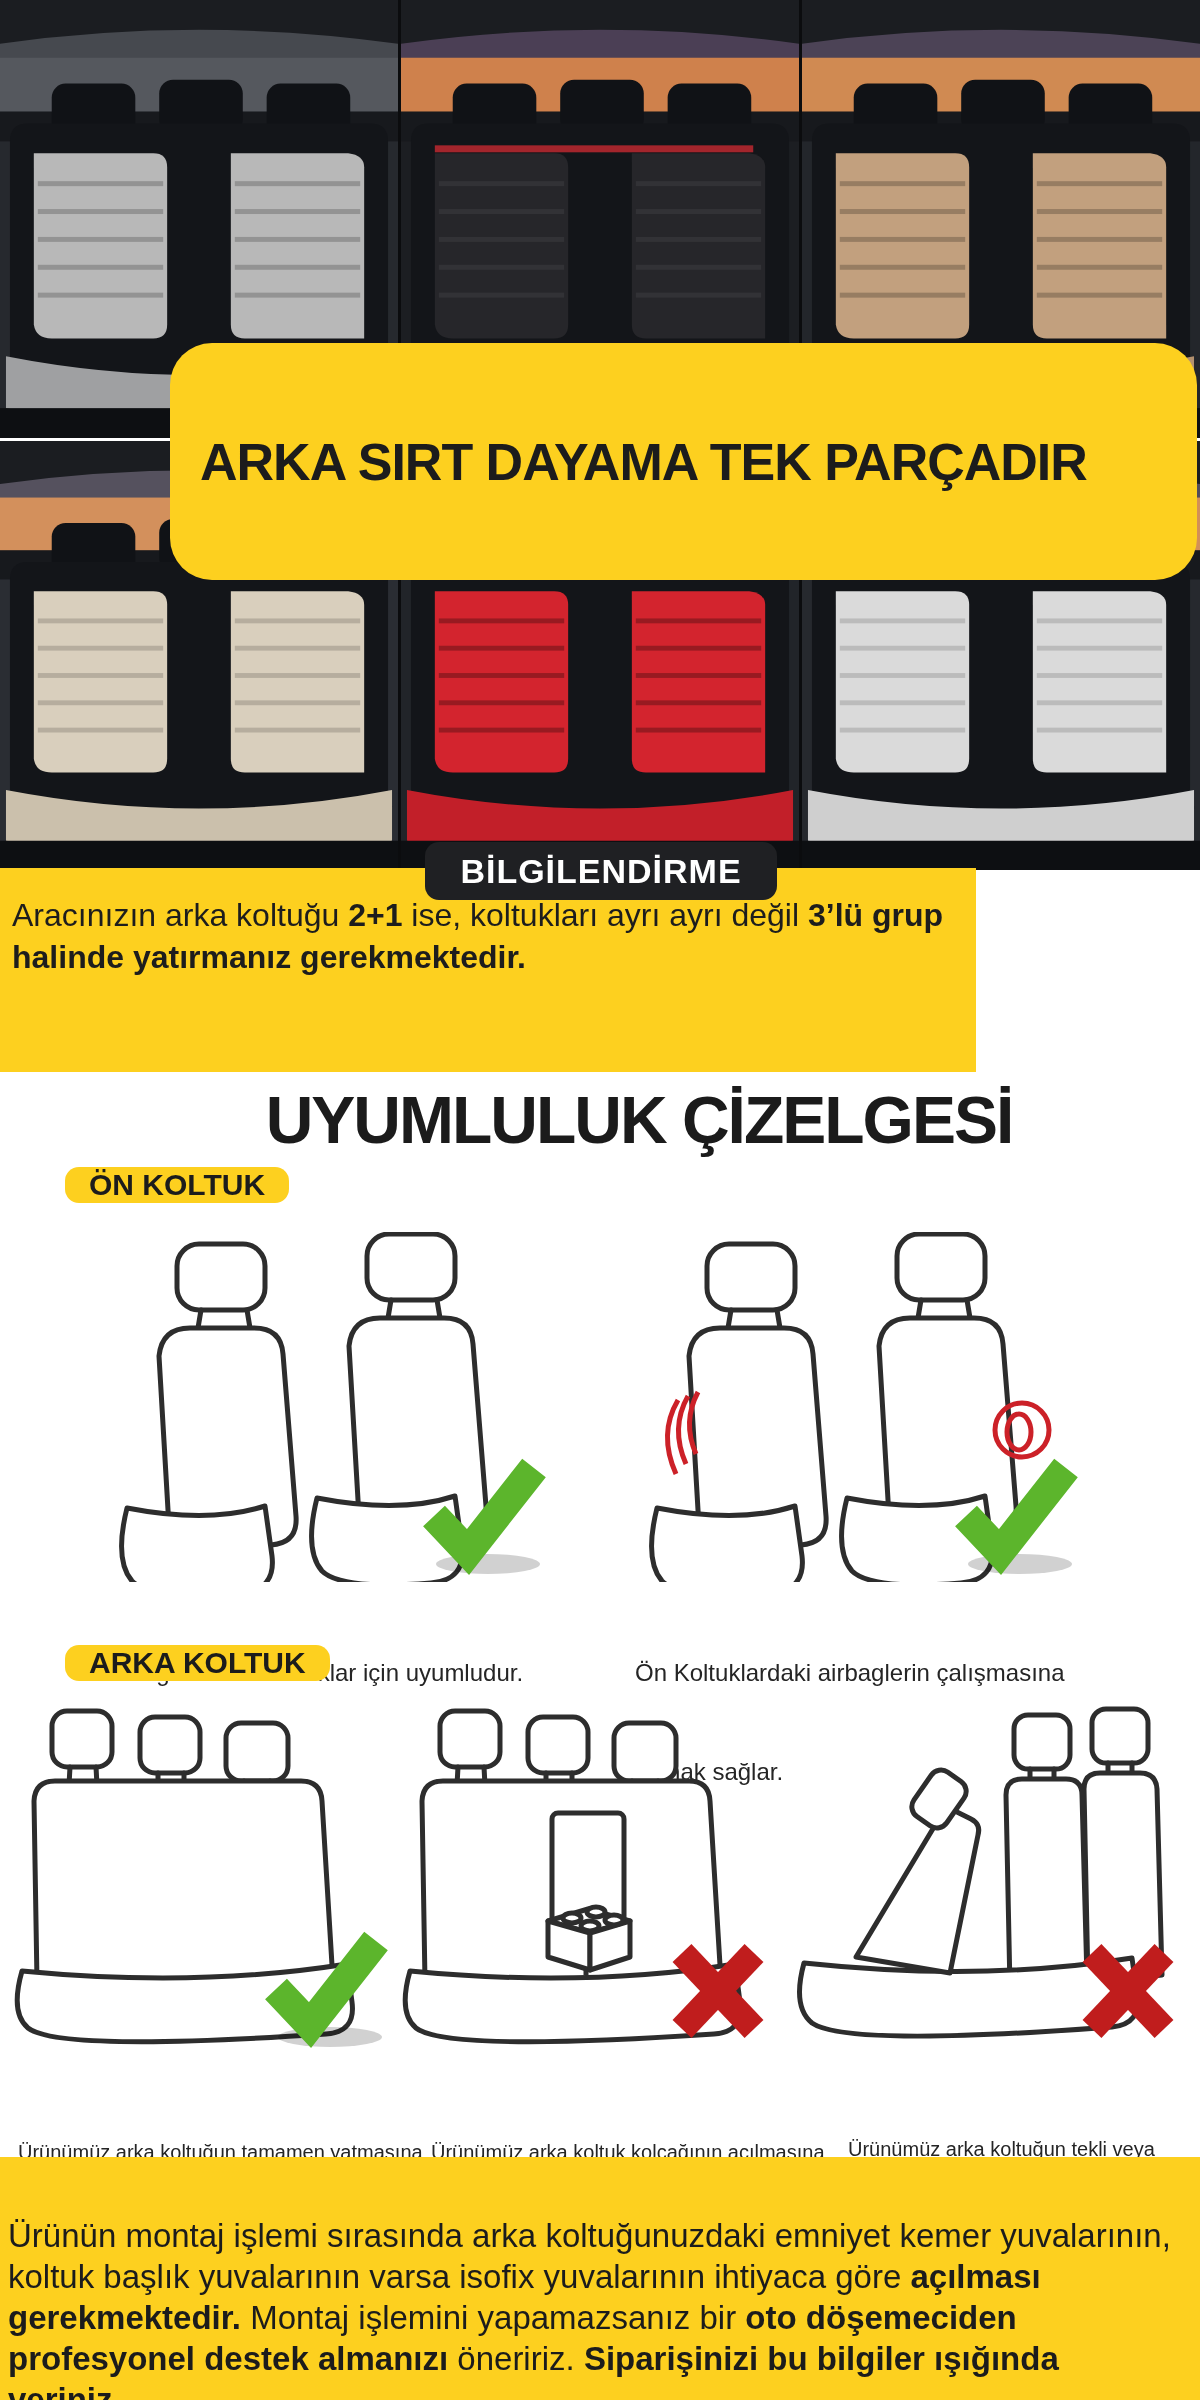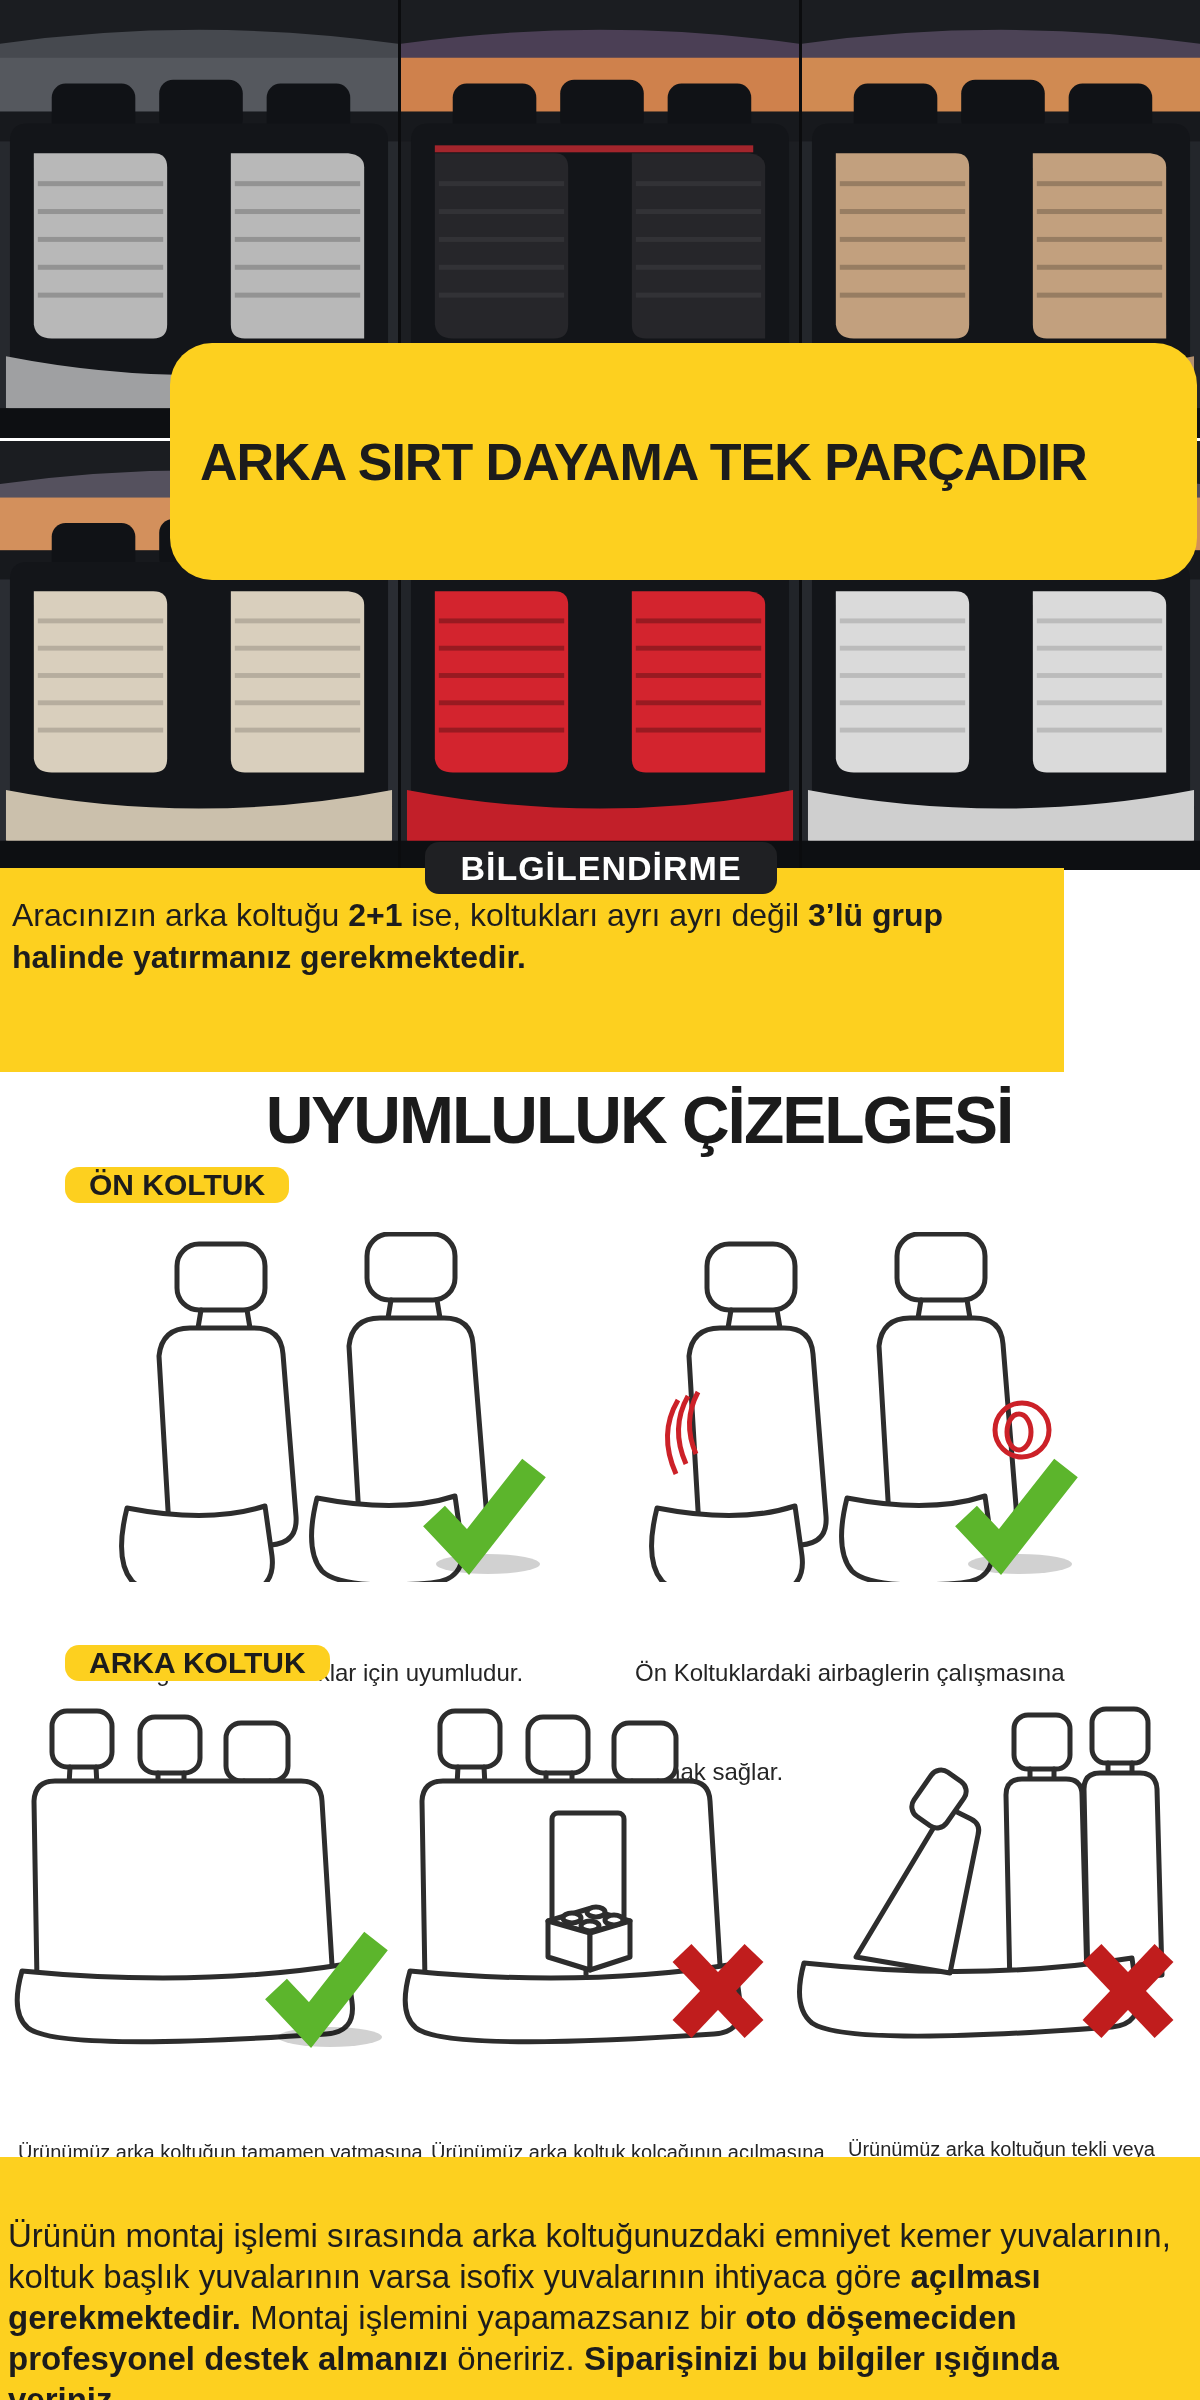--- a/index.html
+++ b/index.html
@@ -20,27 +20,27 @@
   .ph5{--sky:#4e4559;--horizon:#cf8a55;--cabin:#212429;--panel:#d3242e;--cushion:#c21f29;--stitch:rgba(0,0,0,.28);}
   .ph6{--sky:#514b5c;--horizon:#d28f58;--cabin:#26292e;--panel:#dadada;--cushion:#cfcfcf;--stitch:rgba(0,0,0,.14);}
 
   
   .banner{position:absolute;left:170px;top:343px;width:1027px;height:237px;background:#fdd01f;
           border-radius:42px;display:flex;flex-direction:column;justify-content:center;
           padding-left:30px;box-sizing:border-box;z-index:5;}
   .banner div{font-size:52px;line-height:84px;font-weight:800;letter-spacing:-1px;color:#1c1c1c;white-space:nowrap;}
 
   
-  .info-section{position:absolute;left:0;top:868px;width:1064px;height:204px;background:#fdd01f;z-index:3;
+  .info-section{position:absolute;left:0;top:868px;width:976px;height:204px;background:#fdd01f;z-index:3;
                 box-sizing:border-box;padding:26px 10px 0 12px;}
   .info-section p{margin:0;font-size:32px;line-height:42px;color:#1d1d1d;}
   .seg-b{font-weight:bold;}
   .dark-badge{position:absolute;background:#1f2023;color:#ffffff;font-weight:800;
               display:flex;align-items:center;justify-content:center;z-index:6;}
-  .info-badge{left:425px;top:842px;width:352px;height:52px;border-radius:14px;font-size:34px;letter-spacing:1px;}
+  .info-badge{left:425px;top:842px;width:352px;height:58px;border-radius:14px;font-size:34px;letter-spacing:1px;}
 
   
   .compat-title{position:absolute;left:0;top:1082px;width:1200px;margin:0;text-align:center;
                 font-size:66px;font-weight:800;letter-spacing:-2px;color:#1b1b1b;padding-left:39px;}
   .pill{position:absolute;left:65px;background:#fdd01f;color:#1c1c1c;font-weight:800;font-size:30px;
         height:36px;border-radius:14px;display:flex;align-items:center;padding:0 24px;}
   .pill-front{top:1167px;}
   .pill-rear{top:1645px;}
 
   .fig{position:absolute;}

